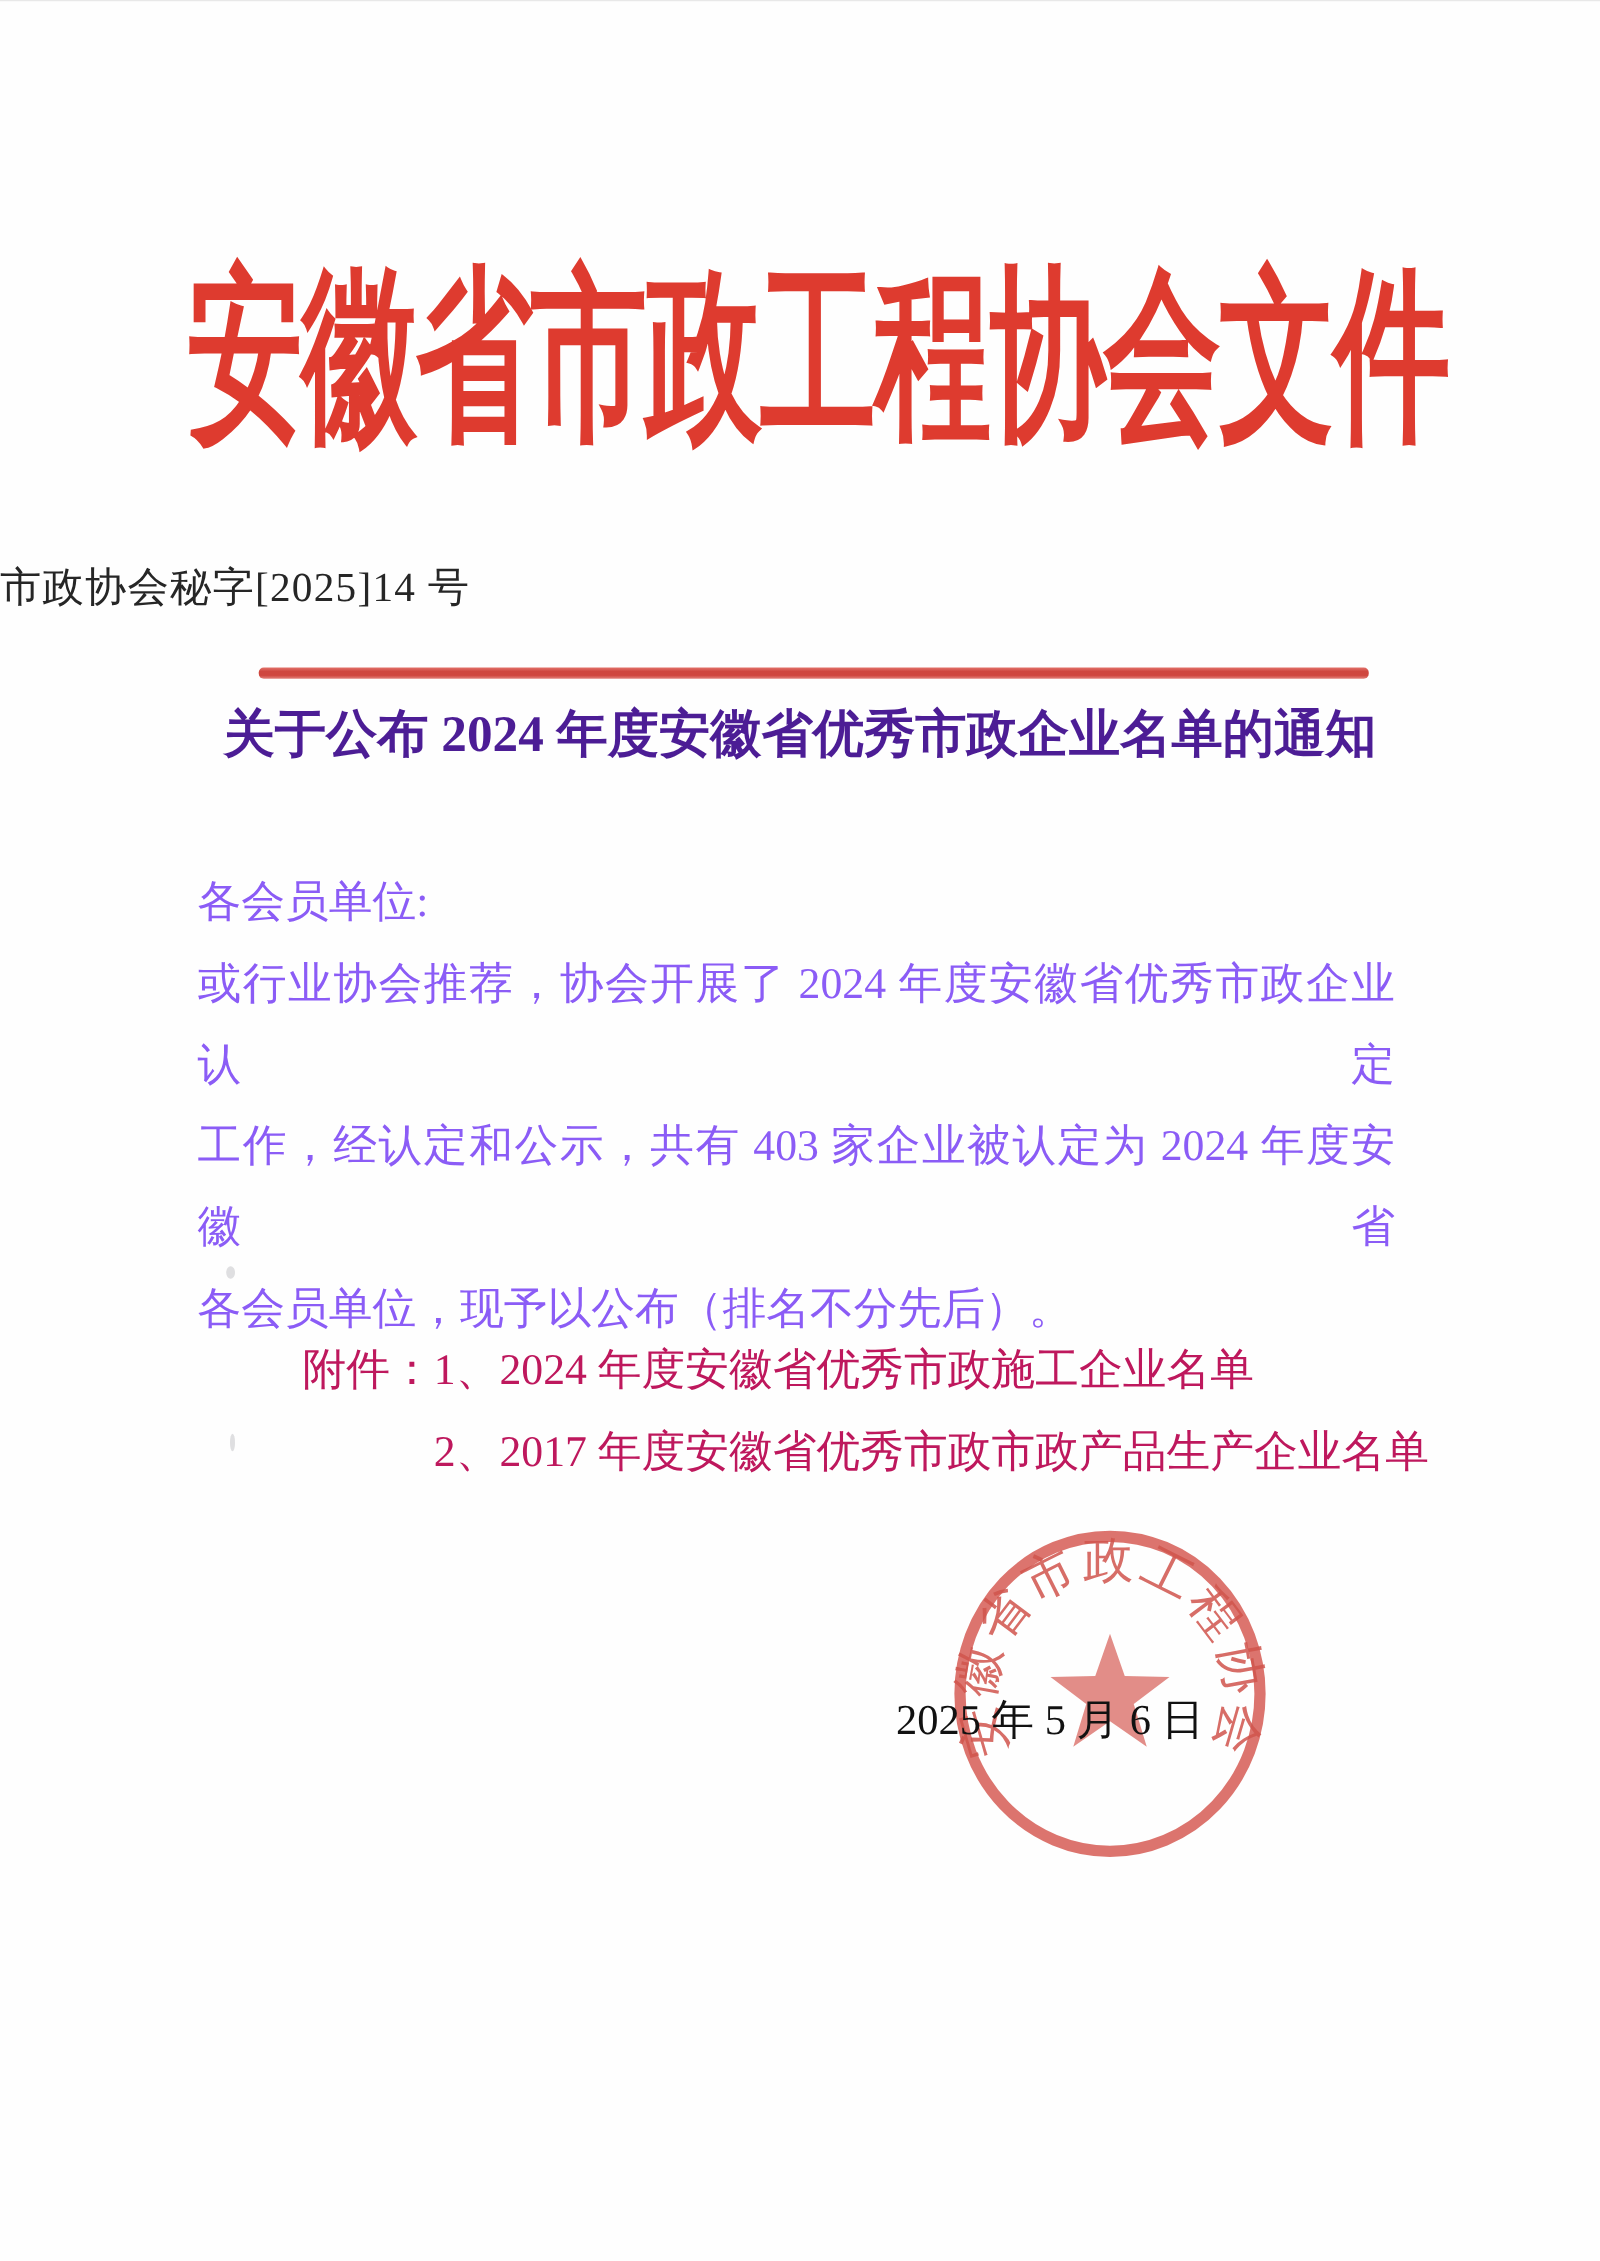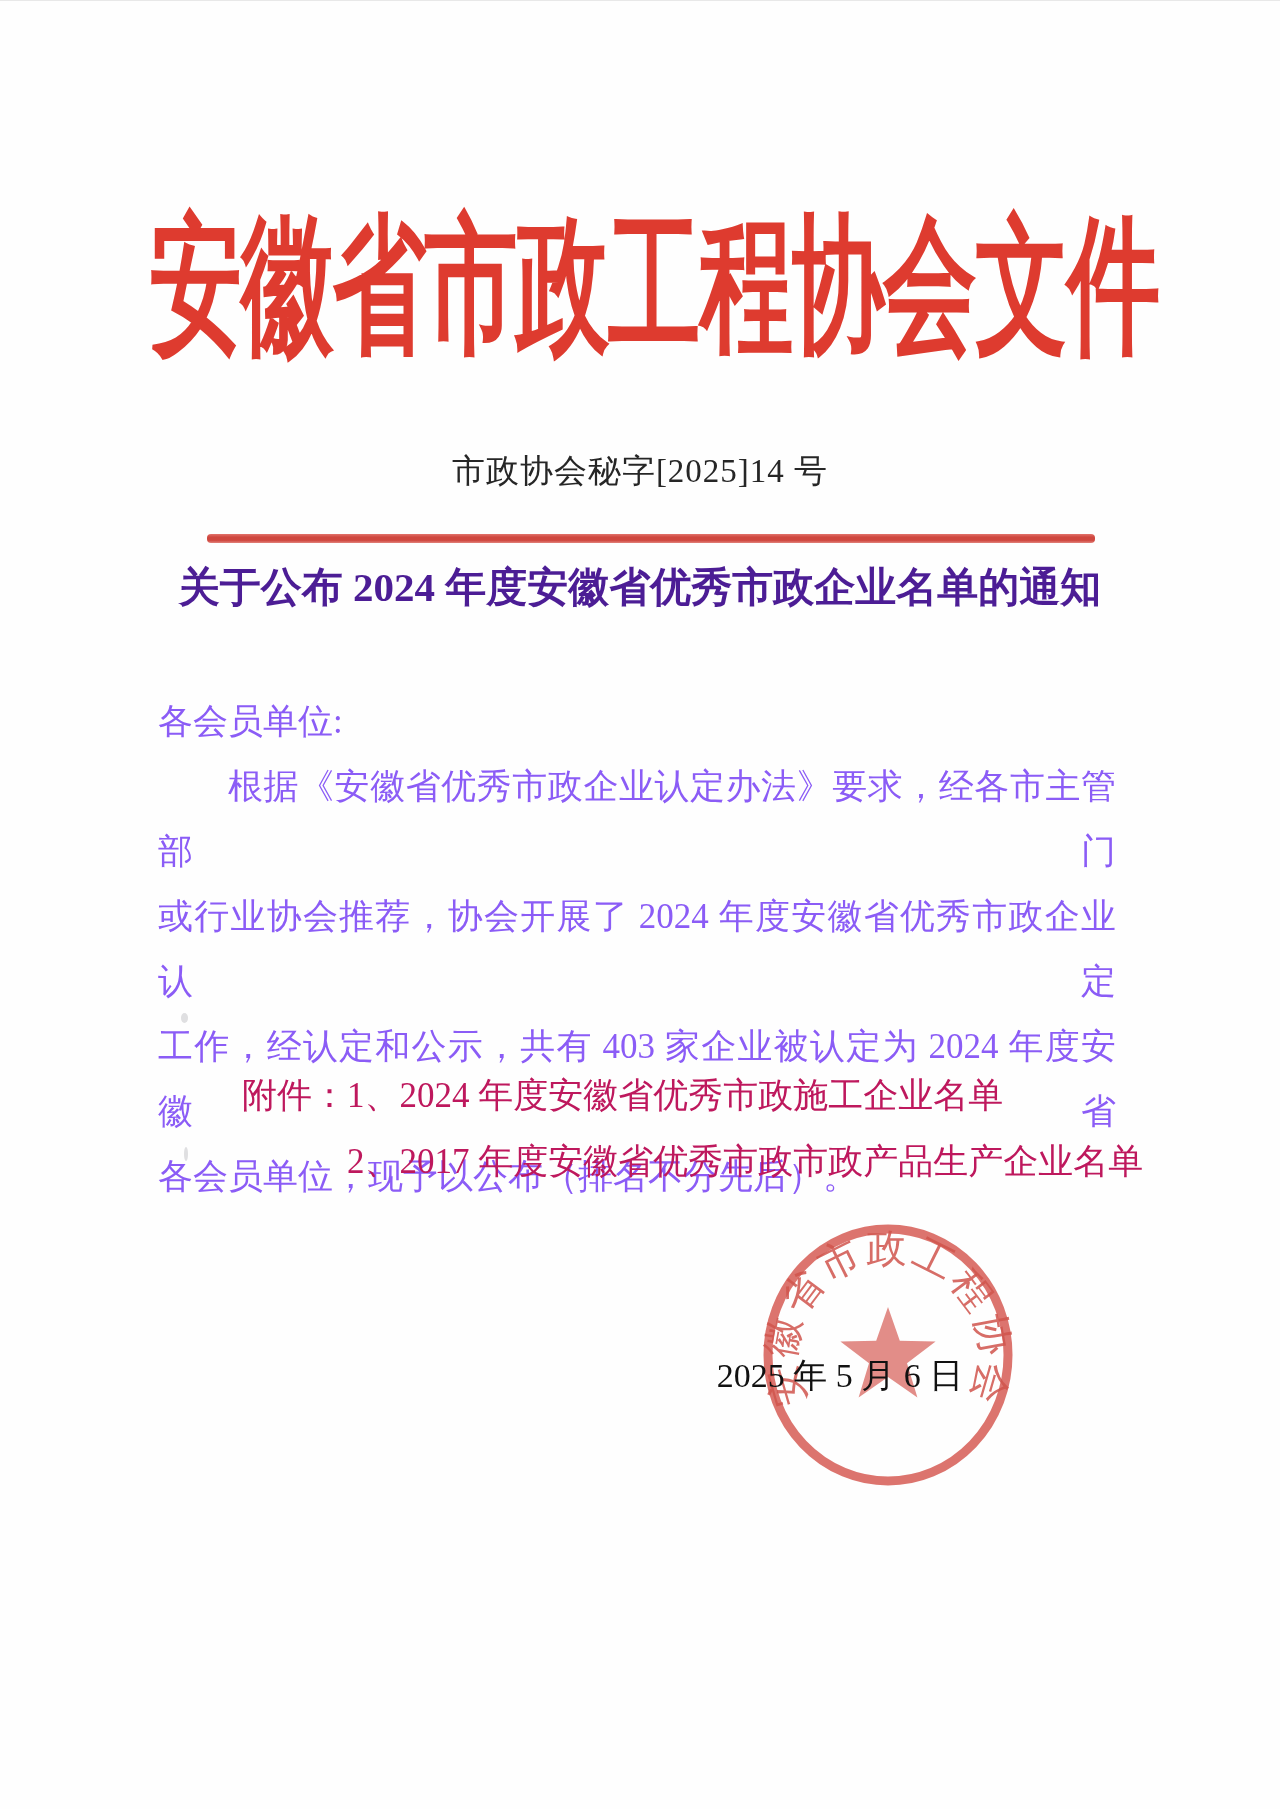--- a/index.html
+++ b/index.html
@@ -21,21 +21,21 @@
     font-size:150px;font-weight:bold;white-space:nowrap;
     color:#de3b2f;
     transform:scaleX(0.62);
     transform-origin:center;
     letter-spacing:-2px;
     position:relative;left:14px;
     line-height:1;
   }
   .doc-number{
     position:absolute;top:448px;left:0;width:1280px;
-    text-align:center;font-size:33px;line-height:44px;
+    text-align:left;font-size:33px;line-height:44px;
     letter-spacing:1px;color:#262626;
   }
   .red-rule{
     position:absolute;top:533px;left:207px;width:888px;height:9px;
     background:linear-gradient(to bottom,#e2726b,#cf473f 35%,#cf473f 70%,#e2827b);
     border-radius:4px;
   }
   .notice-title{
     position:absolute;top:558px;left:0;width:1280px;
     text-align:center;font-size:41px;font-weight:bold;
@@ -81,21 +81,20 @@
   </div>
 
   <div class="doc-number">市政协会秘字[2025]14 号</div>
 
   <div class="red-rule"></div>
 
   <h2 class="notice-title">关于公布 2024 年度安徽省优秀市政企业名单的通知</h2>
 
   <div class="body-block">
     <div class="line">各会员单位:</div>
-    <div class="line just indent2">根据《安徽省优秀市政企业认定办法》要求，经各市主管部门</div>
     <div class="line just">或行业协会推荐，协会开展了 2024 年度安徽省优秀市政企业认定</div>
     <div class="line just">工作，经认定和公示，共有 403 家企业被认定为 2024 年度安徽省</div>
     <div class="line">各会员单位，现予以公布（排名不分先后）。</div>
   </div>
 
   <div class="attach-block">
     <div class="line attach1">附件：1、2024 年度安徽省优秀市政施工企业名单</div>
     <div class="line attach2">2、2017 年度安徽省优秀市政市政产品生产企业名单</div>
   </div>
 

